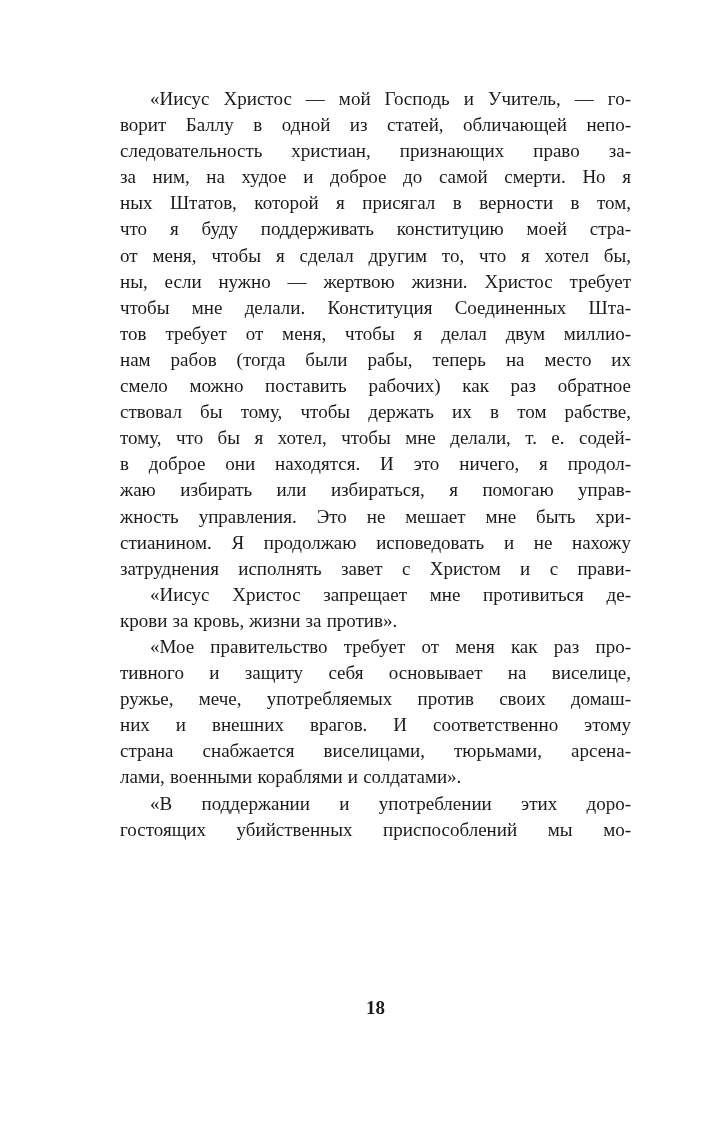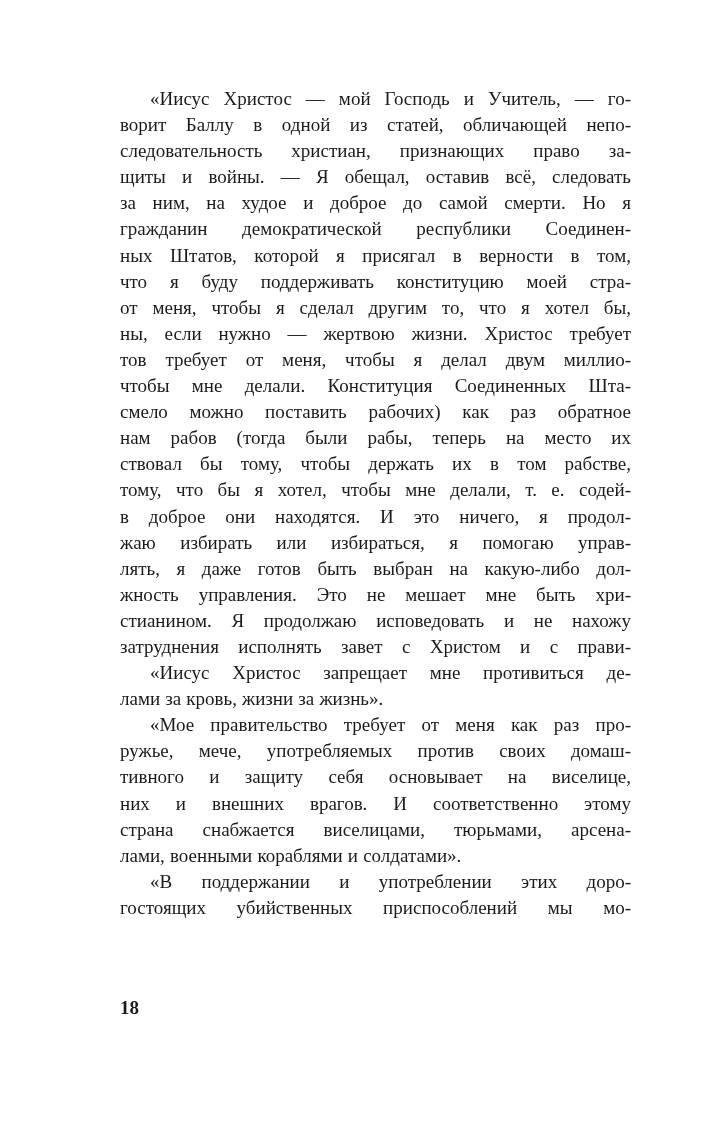--- a/index.html
+++ b/index.html
@@ -44,62 +44,60 @@
     text-indent: 30px;
   }
   .line.final {
     text-align-last: left;
   }
   .page-number {
     position: absolute;
     left: 120px;
     top: 997px;
     width: 511px;
+    text-align: center;
     font-size: 19px;
     font-weight: bold;
     color: #1b1b1b;
   }
 </style>
 </head>
 <body>
 
 <div class="page">
   <div class="text-block" id="text-block">
       <div class="para">
         <div class="line first">«Иисус Христос — мой Господь и Учитель, — го-</div>
         <div class="line">ворит Баллу в одной из статей, обличающей непо-</div>
         <div class="line">следовательность христиан, признающих право за-</div>
-        <div class="line">щиты и войны. — Я обещал, оставив всё, следовать</div>
         <div class="line">за ним, на худое и доброе до самой смерти. Но я</div>
-        <div class="line">гражданин демократической республики Соединен-</div>
         <div class="line">ных Штатов, которой я присягал в верности в том,</div>
         <div class="line">что я буду поддерживать конституцию моей стра-</div>
         <div class="line">от меня, чтобы я сделал другим то, что я хотел бы,</div>
         <div class="line">ны, если нужно — жертвою жизни. Христос требует</div>
+        <div class="line">чтобы мне делали. Конституция Соединенных Шта-</div>
         <div class="line">тов требует от меня, чтобы я делал двум миллио-</div>
-        <div class="line">чтобы мне делали. Конституция Соединенных Шта-</div>
+        <div class="line">нам рабов (тогда были рабы, теперь на место их</div>
         <div class="line">смело можно поставить рабочих) как раз обратное</div>
-        <div class="line">нам рабов (тогда были рабы, теперь на место их</div>
         <div class="line">ствовал бы тому, чтобы держать их в том рабстве,</div>
         <div class="line">тому, что бы я хотел, чтобы мне делали, т. е. содей-</div>
         <div class="line">в доброе они находятся. И это ничего, я продол-</div>
         <div class="line">жаю избирать или избираться, я помогаю управ-</div>
-        <div class="line">лять, я даже готов быть выбран на какую-либо дол-</div>
         <div class="line">жность управления. Это не мешает мне быть хри-</div>
         <div class="line">стианином. Я продолжаю исповедовать и не нахожу</div>
         <div class="line">затруднения исполнять завет с Христом и с прави-</div>
       </div>
       <div class="para">
         <div class="line first">«Иисус Христос запрещает мне противиться де-</div>
-        <div class="line final">лами за кровь, жизни за жизнь».</div>
+        <div class="line final">крови за кровь, жизни за против».</div>
       </div>
       <div class="para">
         <div class="line first">«Мое правительство требует от меня как раз про-</div>
+        <div class="line">тивного и защиту себя основывает на виселице,</div>
         <div class="line">ружье, мече, употребляемых против своих домаш-</div>
-        <div class="line">тивного и защиту себя основывает на виселице,</div>
         <div class="line">них и внешних врагов. И соответственно этому</div>
         <div class="line">страна снабжается виселицами, тюрьмами, арсена-</div>
         <div class="line final">лами, военными кораблями и солдатами».</div>
       </div>
       <div class="para">
         <div class="line first">«В поддержании и употреблении этих доро-</div>
         <div class="line">гостоящих убийственных приспособлений мы мо-</div>
       </div>
     </div>
   <div class="page-number">18</div>

